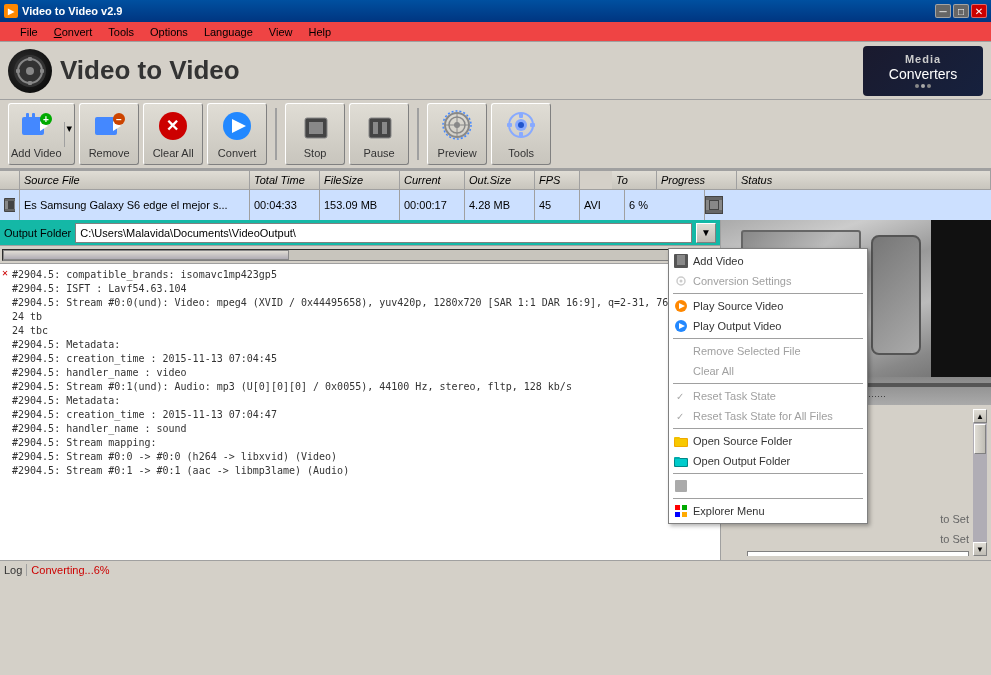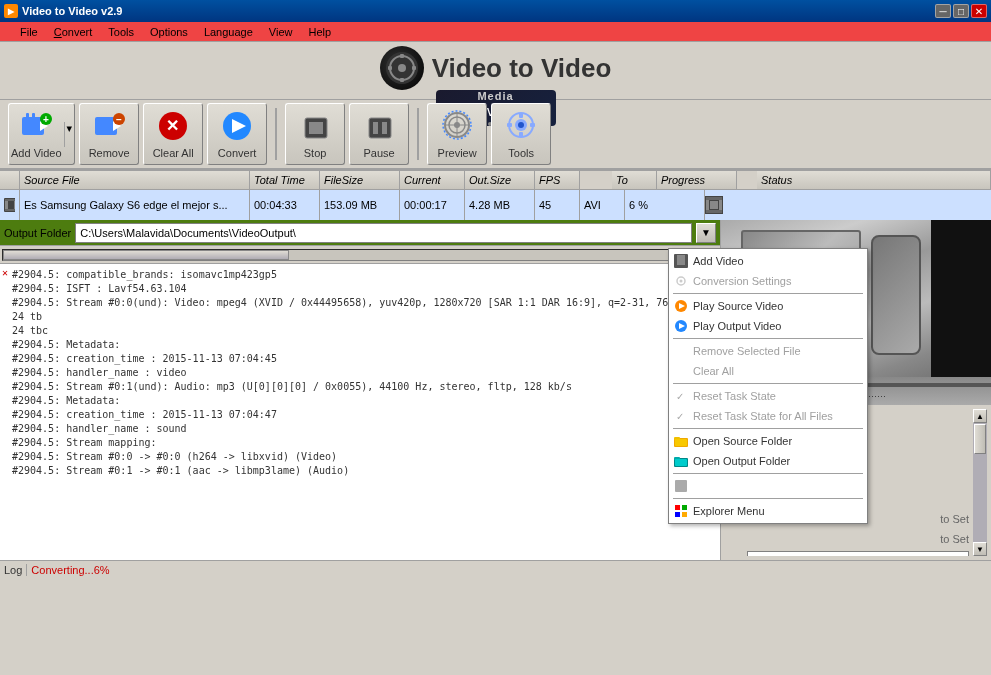--- a/index.html
+++ b/index.html
@@ -13,21 +13,21 @@
     .title-btn { width: 16px; height: 14px; display: flex; align-items: center; justify-content: center; font-size: 10px; color: white; border: 1px solid rgba(255,255,255,0.4); cursor: pointer; border-radius: 2px; }
     .title-btn.close { background: #cc0000; }
     .title-btn.min { background: #666; }
     .title-btn.max { background: #666; }
 
     
     #menu-bar { background: #ef4444; height: 20px; display: flex; align-items: center; padding: 0 12px; border-bottom: 1px solid #a0a0a0; }
     .menu-item { padding: 2px 8px; font-size: 11px; cursor: pointer; }
 
     
-    #logo-area { background: #d4d0c8; height: 58px; display: flex; align-items: center; justify-content: space-between; padding: 4px 8px; border-bottom: 1px solid #a0a0a0; flex-direction: column; }
+    #logo-area { background: #d4d0c8; height: 58px; display: flex; align-items: center; justify-content: space-between; padding: 4px 8px; border-bottom: 1px solid #a0a0a0; }
     #logo-left { display: flex; align-items: center; gap: 8px; }
     #logo-icon { width: 44px; height: 44px; background: radial-gradient(circle at 40% 40%, #333, #000); border-radius: 50%; display: flex; align-items: center; justify-content: center; }
     #logo-right { width: 120px; height: 50px; background: linear-gradient(135deg, #1a1a2e, #16213e); border-radius: 4px; display: flex; align-items: center; justify-content: center; color: white; font-size: 13px; font-weight: bold; text-align: center; }
 
     
     #toolbar { background: #d4d0c8; height: 70px; display: flex; align-items: center; padding: 4px 8px; gap: 4px; border-bottom: 2px solid #a0a0a0; }
     .toolbar-btn { display: flex; flex-direction: column; align-items: center; justify-content: center; min-width: 60px; height: 62px; padding: 4px; cursor: pointer; border: 1px solid transparent; border-radius: 3px; gap: 2px; }
     .toolbar-icon { width: 36px; height: 36px; display: flex; align-items: center; justify-content: center; }
     .toolbar-label { font-size: 11px; color: #333; }
     .toolbar-sep { width: 2px; height: 52px; background: #a0a0a0; margin: 0 4px; }
@@ -239,21 +239,21 @@
 <div id="file-list-header">
   <div class="col-header" style="width:20px;"></div>
   <div class="col-header" style="width:230px;">Source File</div>
   <div class="col-header" style="width:70px;">Total Time</div>
   <div class="col-header" style="width:80px;">FileSize</div>
   <div class="col-header" style="width:65px;">Current</div>
   <div class="col-header" style="width:70px;">Out.Size</div>
   <div class="col-header" style="width:45px;">FPS</div>
   <div class="col-header" style="width:45px;margin-left:32px;">To</div>
   <div class="col-header" style="width:80px;">Progress</div>
-  <div class="col-header" style="flex:1;margin-left:20px;">Status</div>
+  <div class="col-header" style="flex:1;">Status</div>
 </div>
 
 <div id="file-list-area">
   <div class="file-row">
     <div class="file-cell" style="width:20px;">
       <svg width="14" height="14">
         <rect width="14" height="14" fill="#444" rx="1"></rect>
         <rect x="1" y="2" width="3" height="10" fill="#888"></rect>
         <rect x="10" y="2" width="3" height="10" fill="#888"></rect>
         <rect x="1" y="1" width="12" height="2" fill="#666"></rect>
@@ -278,21 +278,21 @@
         <rect x="5" y="5" width="8" height="8" fill="#888"></rect>
       </svg>
     </div>
   </div>
 </div>
 
 <div id="main-area" style="display:flex; height:340px;">
 
   <div id="left-panel" style="flex:1; display:flex; flex-direction:column; border-right:1px solid #a0a0a0;">
 
-    <div id="output-folder-row" style="height:26px;display:flex;align-items:center;padding:2px 4px;gap:4px;background:#4d7c0f;border-bottom:1px solid #a0a0a0;">
+    <div id="output-folder-row" style="height:26px;display:flex;align-items:center;padding:2px 4px;gap:4px;background:#14b8a6;border-bottom:1px solid #a0a0a0;">
       <span id="output-folder-label" style="font-size:11px;white-space:nowrap;">Output Folder</span>
       <input type="text" id="output-folder-input" style="flex: 1 1 0%; height: 20px; border: 1px solid rgb(128, 128, 128); padding: 1px 4px; font-size: 11px; background: white;" value="C:\Users\Malavida\Documents\VideoOutput\">
       <button style="width:20px;height:20px;background:linear-gradient(to bottom,#e0ddd5,#c0bdb5);border-top:1px solid white;border-left:1px solid white;border-right:1px solid #808080;border-bottom:1px solid #808080;cursor:pointer;font-size:10px;display:flex;align-items:center;justify-content:center;">▼</button>
     </div>
 
     <div style="height:18px;background:#d4d0c8;border-bottom:1px solid #a0a0a0;display:flex;align-items:center;padding:2px;">
       <div style="flex:1;height:12px;background:#c8c5bd;border:1px inset #808080;position:relative;">
         <div style="width:40%;height:100%;background:linear-gradient(to bottom,#e0ddd5,#b0adb5);position:absolute;left:0;border:1px solid #888;"></div>
       </div>
     </div>

